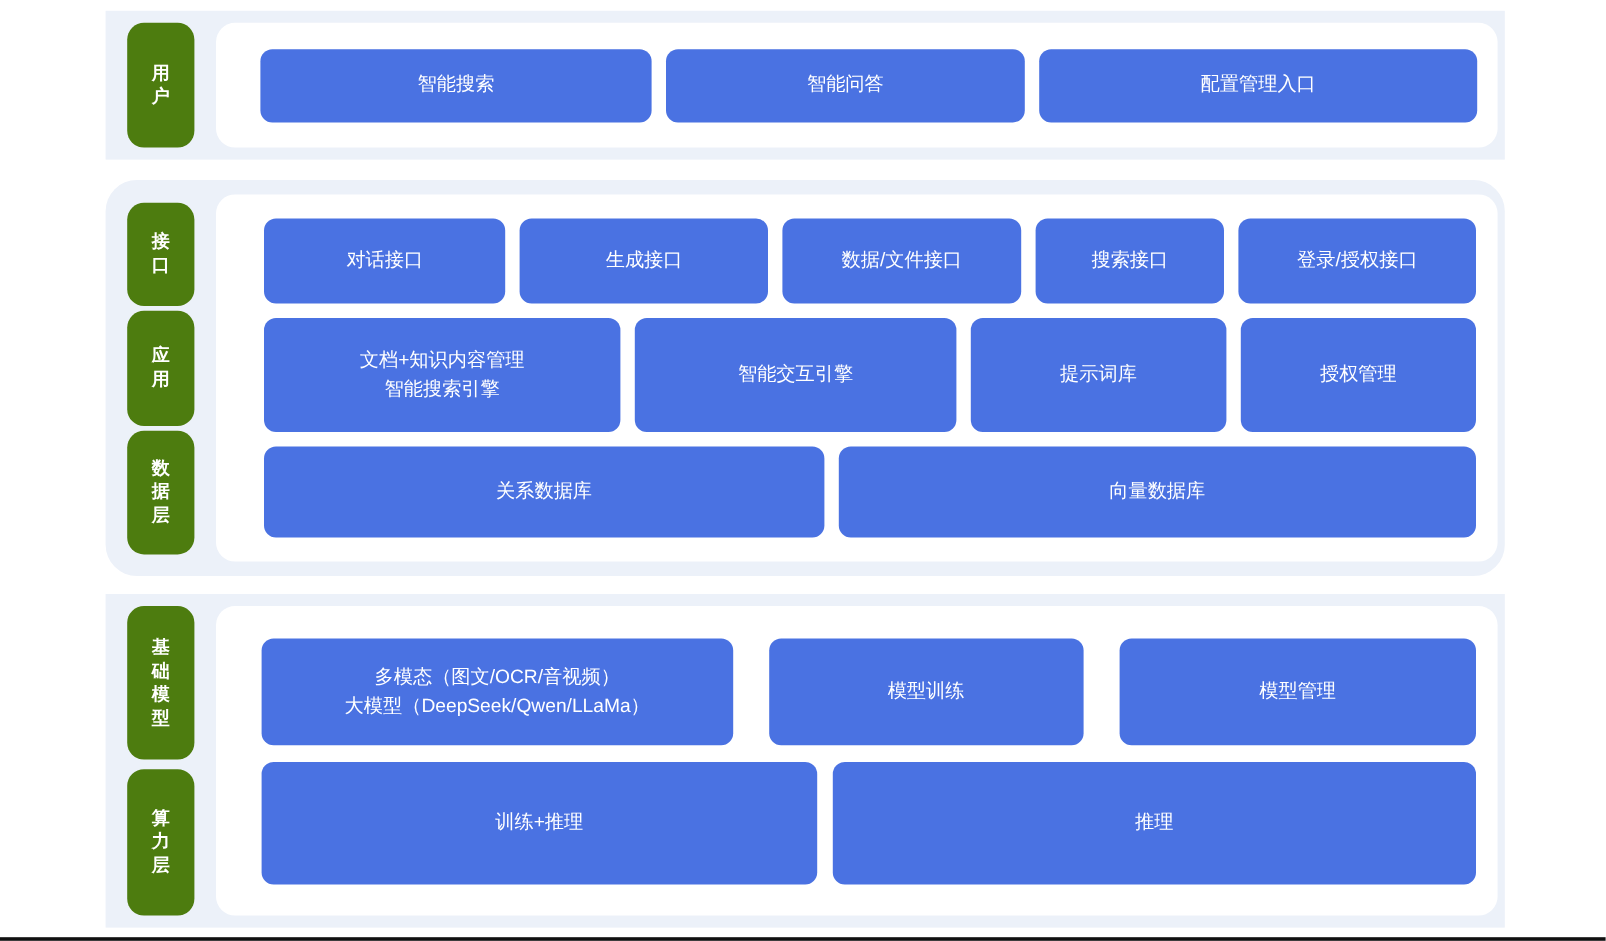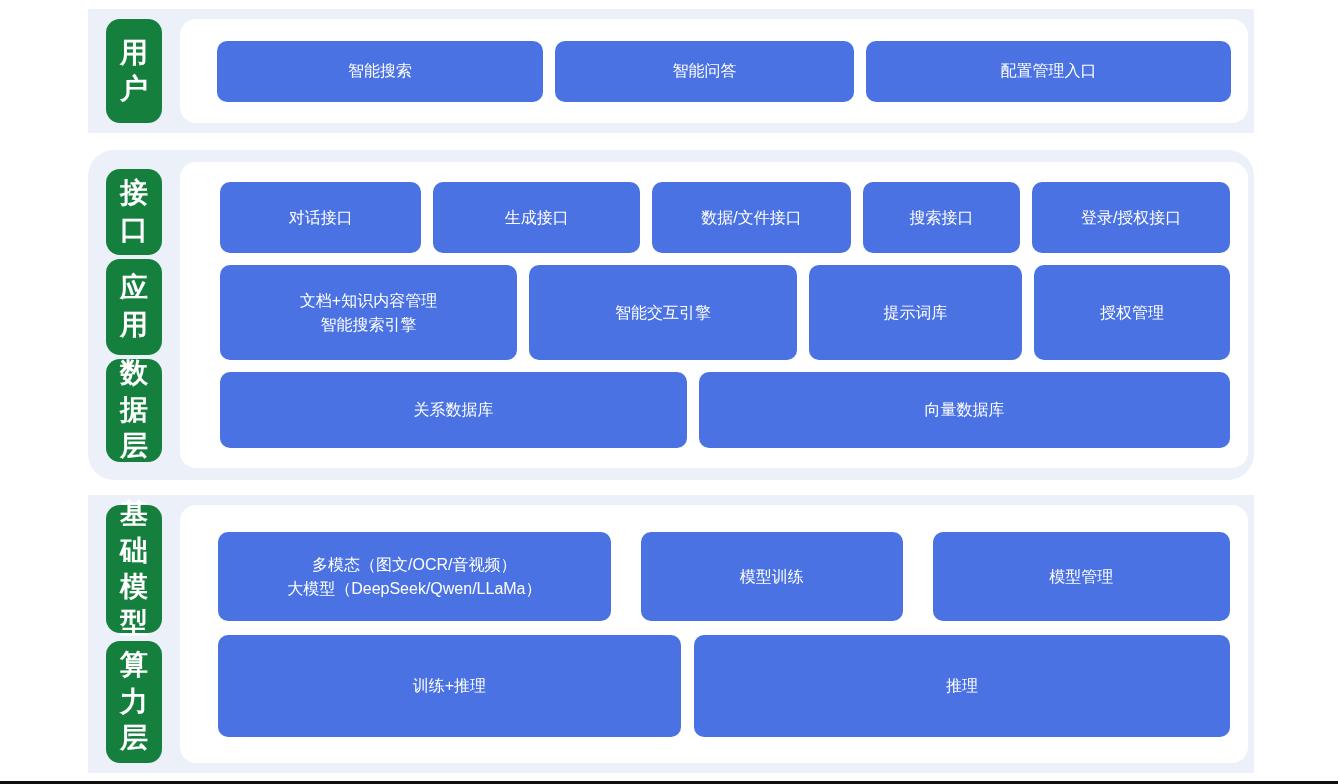--- a/index.html
+++ b/index.html
@@ -15,22 +15,22 @@
   }
   #band-user{top:9px;height:124px;padding:10px 6px 10px 18px;}
   #band-mid{top:150px;height:330px;padding:12px 6px 12px 18px;border-radius:26px;}
   #band-base{top:495px;height:278px;padding:10px 6px 10px 18px;}
 
   .label-col{
     width:56px;flex:none;margin-right:18px;
     display:flex;flex-direction:column;justify-content:center;gap:4px;
   }
   .pill{
-    background:#15803d;border-radius:14px;color:#ffffff;
-    font-weight:bold;font-size:28px;
+    background:#4d7c0f;border-radius:14px;color:#ffffff;
+    font-weight:bold;font-size:15px;
     display:flex;align-items:center;justify-content:center;
   }
   .pill span{
     display:block;width:1.15em;word-break:break-all;
     text-align:center;line-height:1.3;
   }
 
   .panel{
     flex:1;background:#ffffff;border-radius:16px;
     display:flex;flex-direction:column;box-sizing:border-box;

